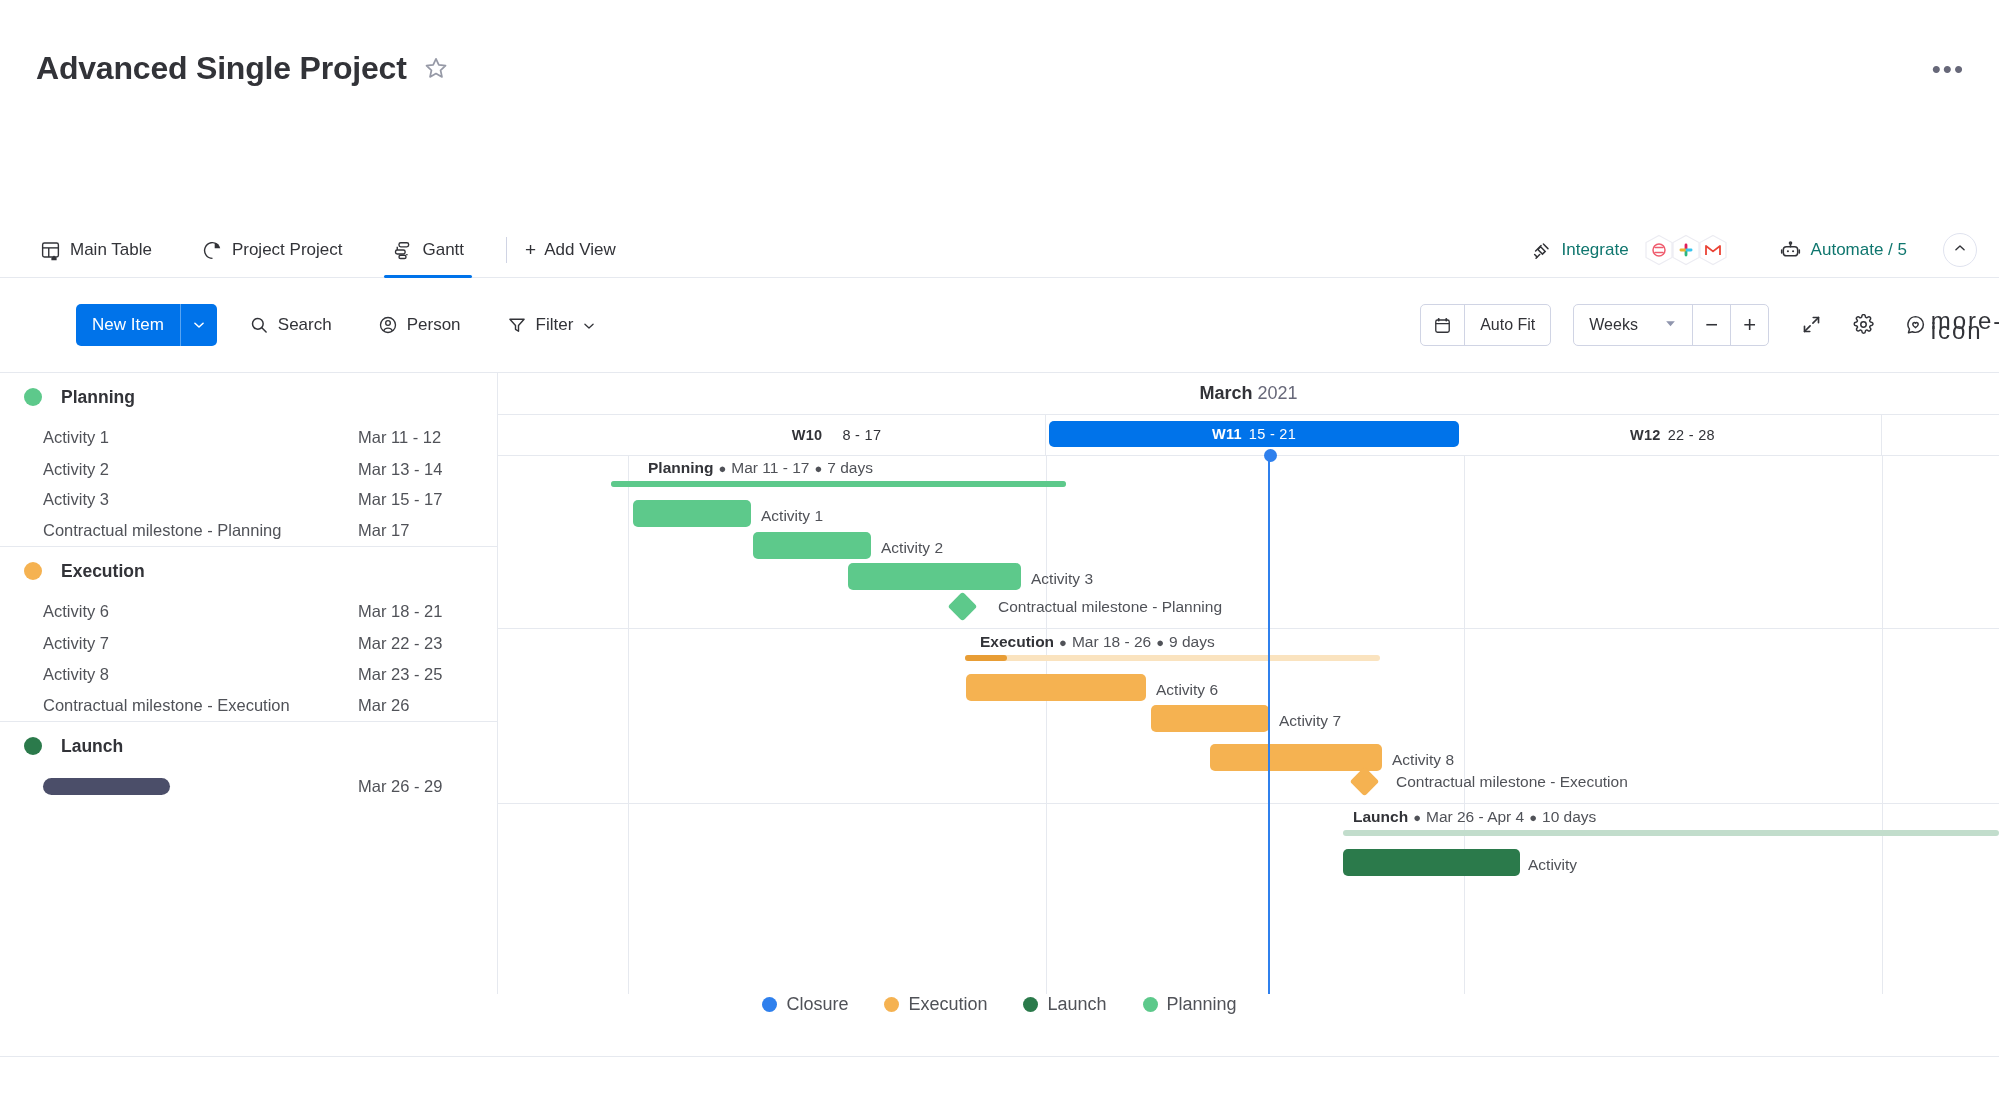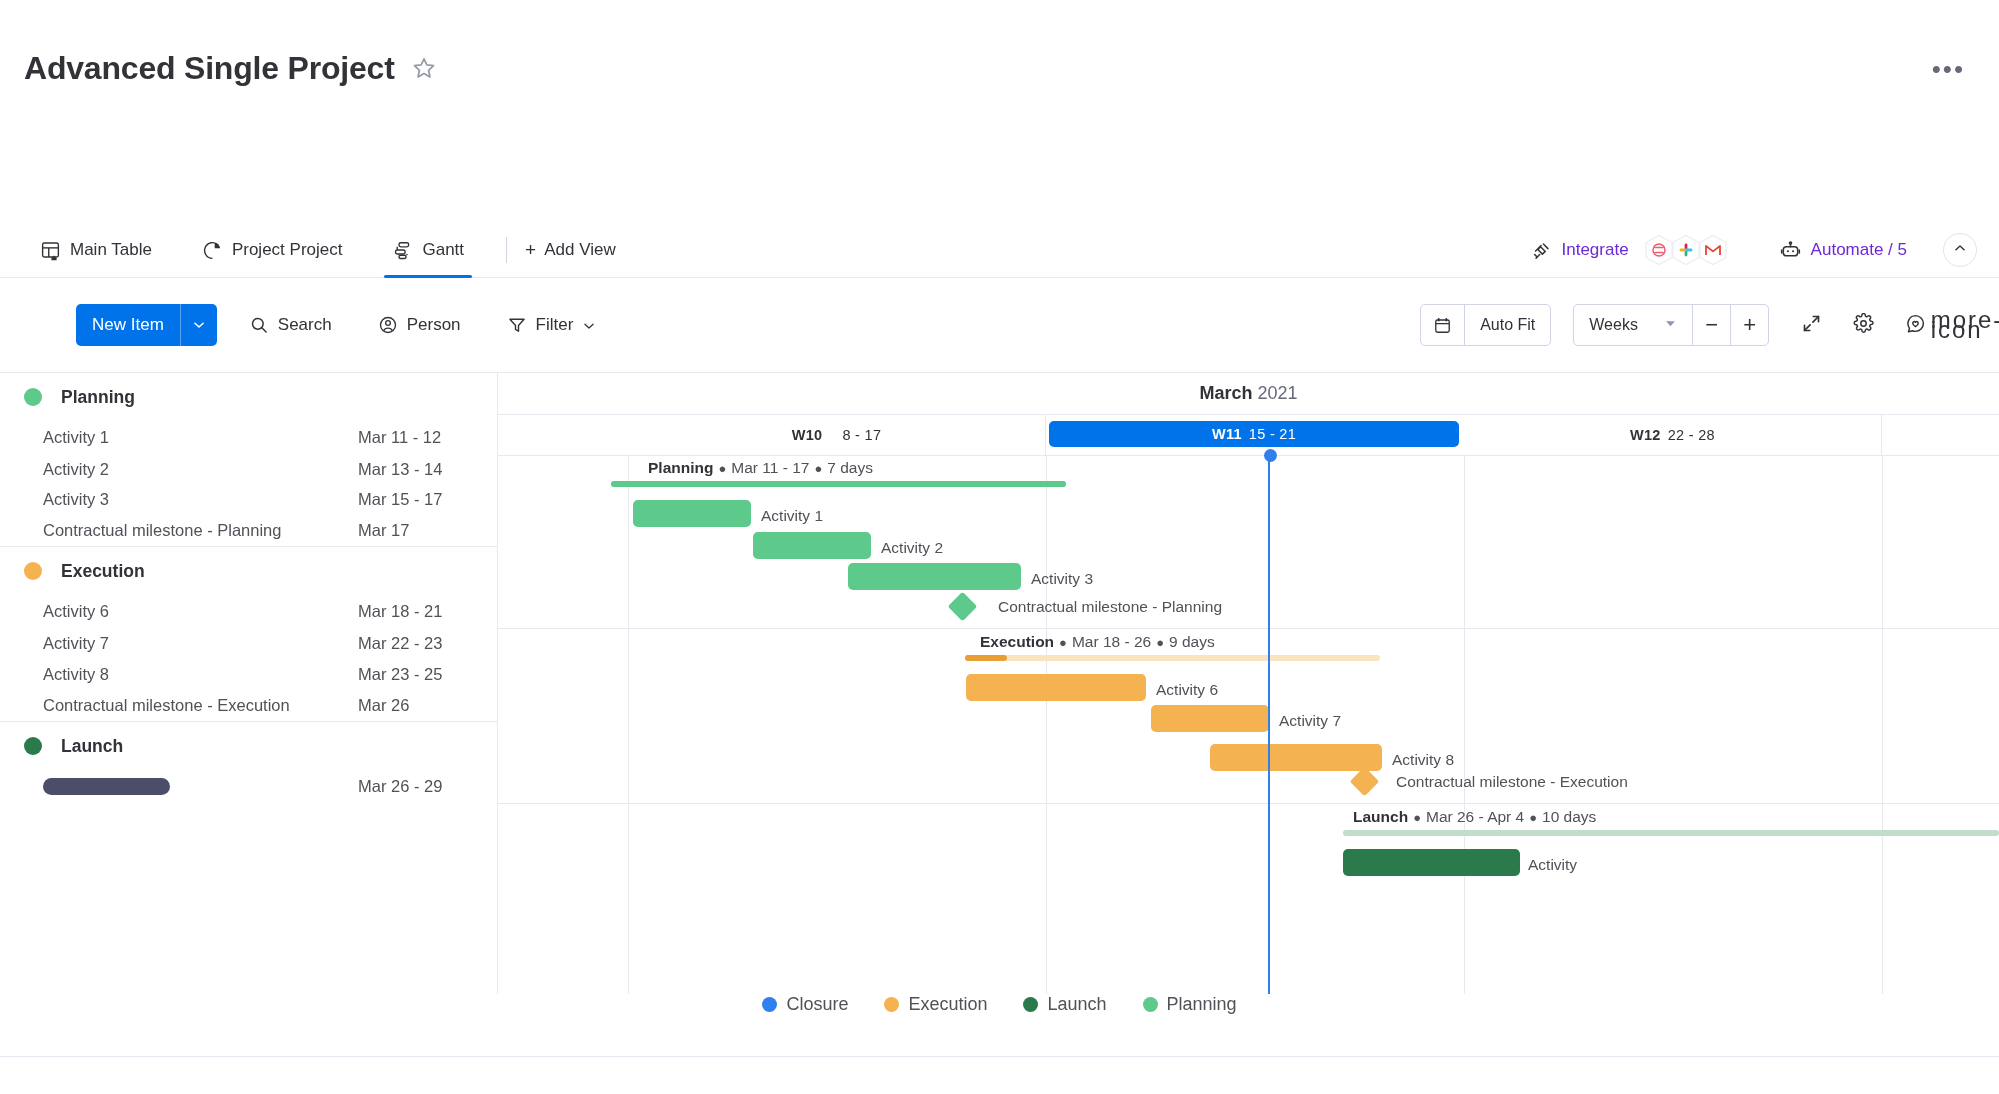--- a/index.html
+++ b/index.html
@@ -12,21 +12,21 @@
     color: #323338;
     overflow: hidden;
   }
 
   
   .board-header {
     position: absolute; left: 0; top: 0; width: 1999px; height: 200px;
     background: #fff;
   }
   .title-row {
-    position: absolute; left: 24px; top: 52px;
+    position: absolute; left: 36px; top: 52px;
     display: flex; align-items: center; gap: 16px;
   }
   .board-title {
     font-size: 32px; font-weight: bold; color: #323338;
     letter-spacing: -0.2px; line-height: 1;
   }
   .star-icon { width: 26px; height: 26px; display: block; }
   .star-icon svg { display: block; }
   .header-more {
     position: absolute; right: 34px; top: 62px;
@@ -60,21 +60,21 @@
     font-size: 17px; color: #323338; cursor: pointer; height: 56px;
   }
   .add-view .plus { font-size: 19px; color: #323338; }
 
   .tabbar-right {
     position: absolute; right: 22px; top: 0; height: 56px;
     display: flex; align-items: center; gap: 0;
   }
   .integrate-grp, .automate-grp {
     display: flex; align-items: center; gap: 9px; cursor: pointer;
-    font-size: 17px; color: #6d28d9; padding: 0 10px;
+    font-size: 17px; color: #0f766e; padding: 0 10px;
   }
   .automate-grp { margin-left: 34px; }
   .hex-row { display: flex; align-items: center; margin-left: 6px; }
   .hex { width: 30px; height: 32px; position: relative; margin-right: -3px; }
   .hex svg { display: block; }
   .collapse-btn {
     width: 34px; height: 34px; border: 1px solid #e0e3ef; border-radius: 50%;
     display: flex; align-items: center; justify-content: center;
     margin-left: 26px; cursor: pointer; background: #fff;
   }
@@ -94,21 +94,21 @@
   .new-item .ni-div { width: 1px; background: rgba(255,255,255,0.35); }
   .new-item .ni-caret { display: flex; align-items: center; padding: 0 11px; }
   .tb-btn {
     display: flex; align-items: center; gap: 9px; height: 42px;
     padding: 0 14px; margin-left: 18px; font-size: 17px; color: #323338;
     cursor: pointer; border-radius: 4px;
   }
   .tb-btn .ticon { width: 20px; height: 20px; flex: none; display: block; }
 
   .tb-right {
-    position: absolute; right: 24px; top: 26px; display: flex; align-items: center;
+    position: absolute; right: 24px; top: 26px; display: flex; align-items: flex-end;
   }
   .seg-group {
     display: flex; align-items: stretch; border: 1px solid #d0d4e4;
     border-radius: 5px; height: 42px; overflow: hidden; background: #fff;
   }
   .seg {
     display: flex; align-items: center; justify-content: center;
     padding: 0 15px; font-size: 16px; color: #323338; cursor: pointer;
   }
   .seg + .seg { border-left: 1px solid #d0d4e4; }

